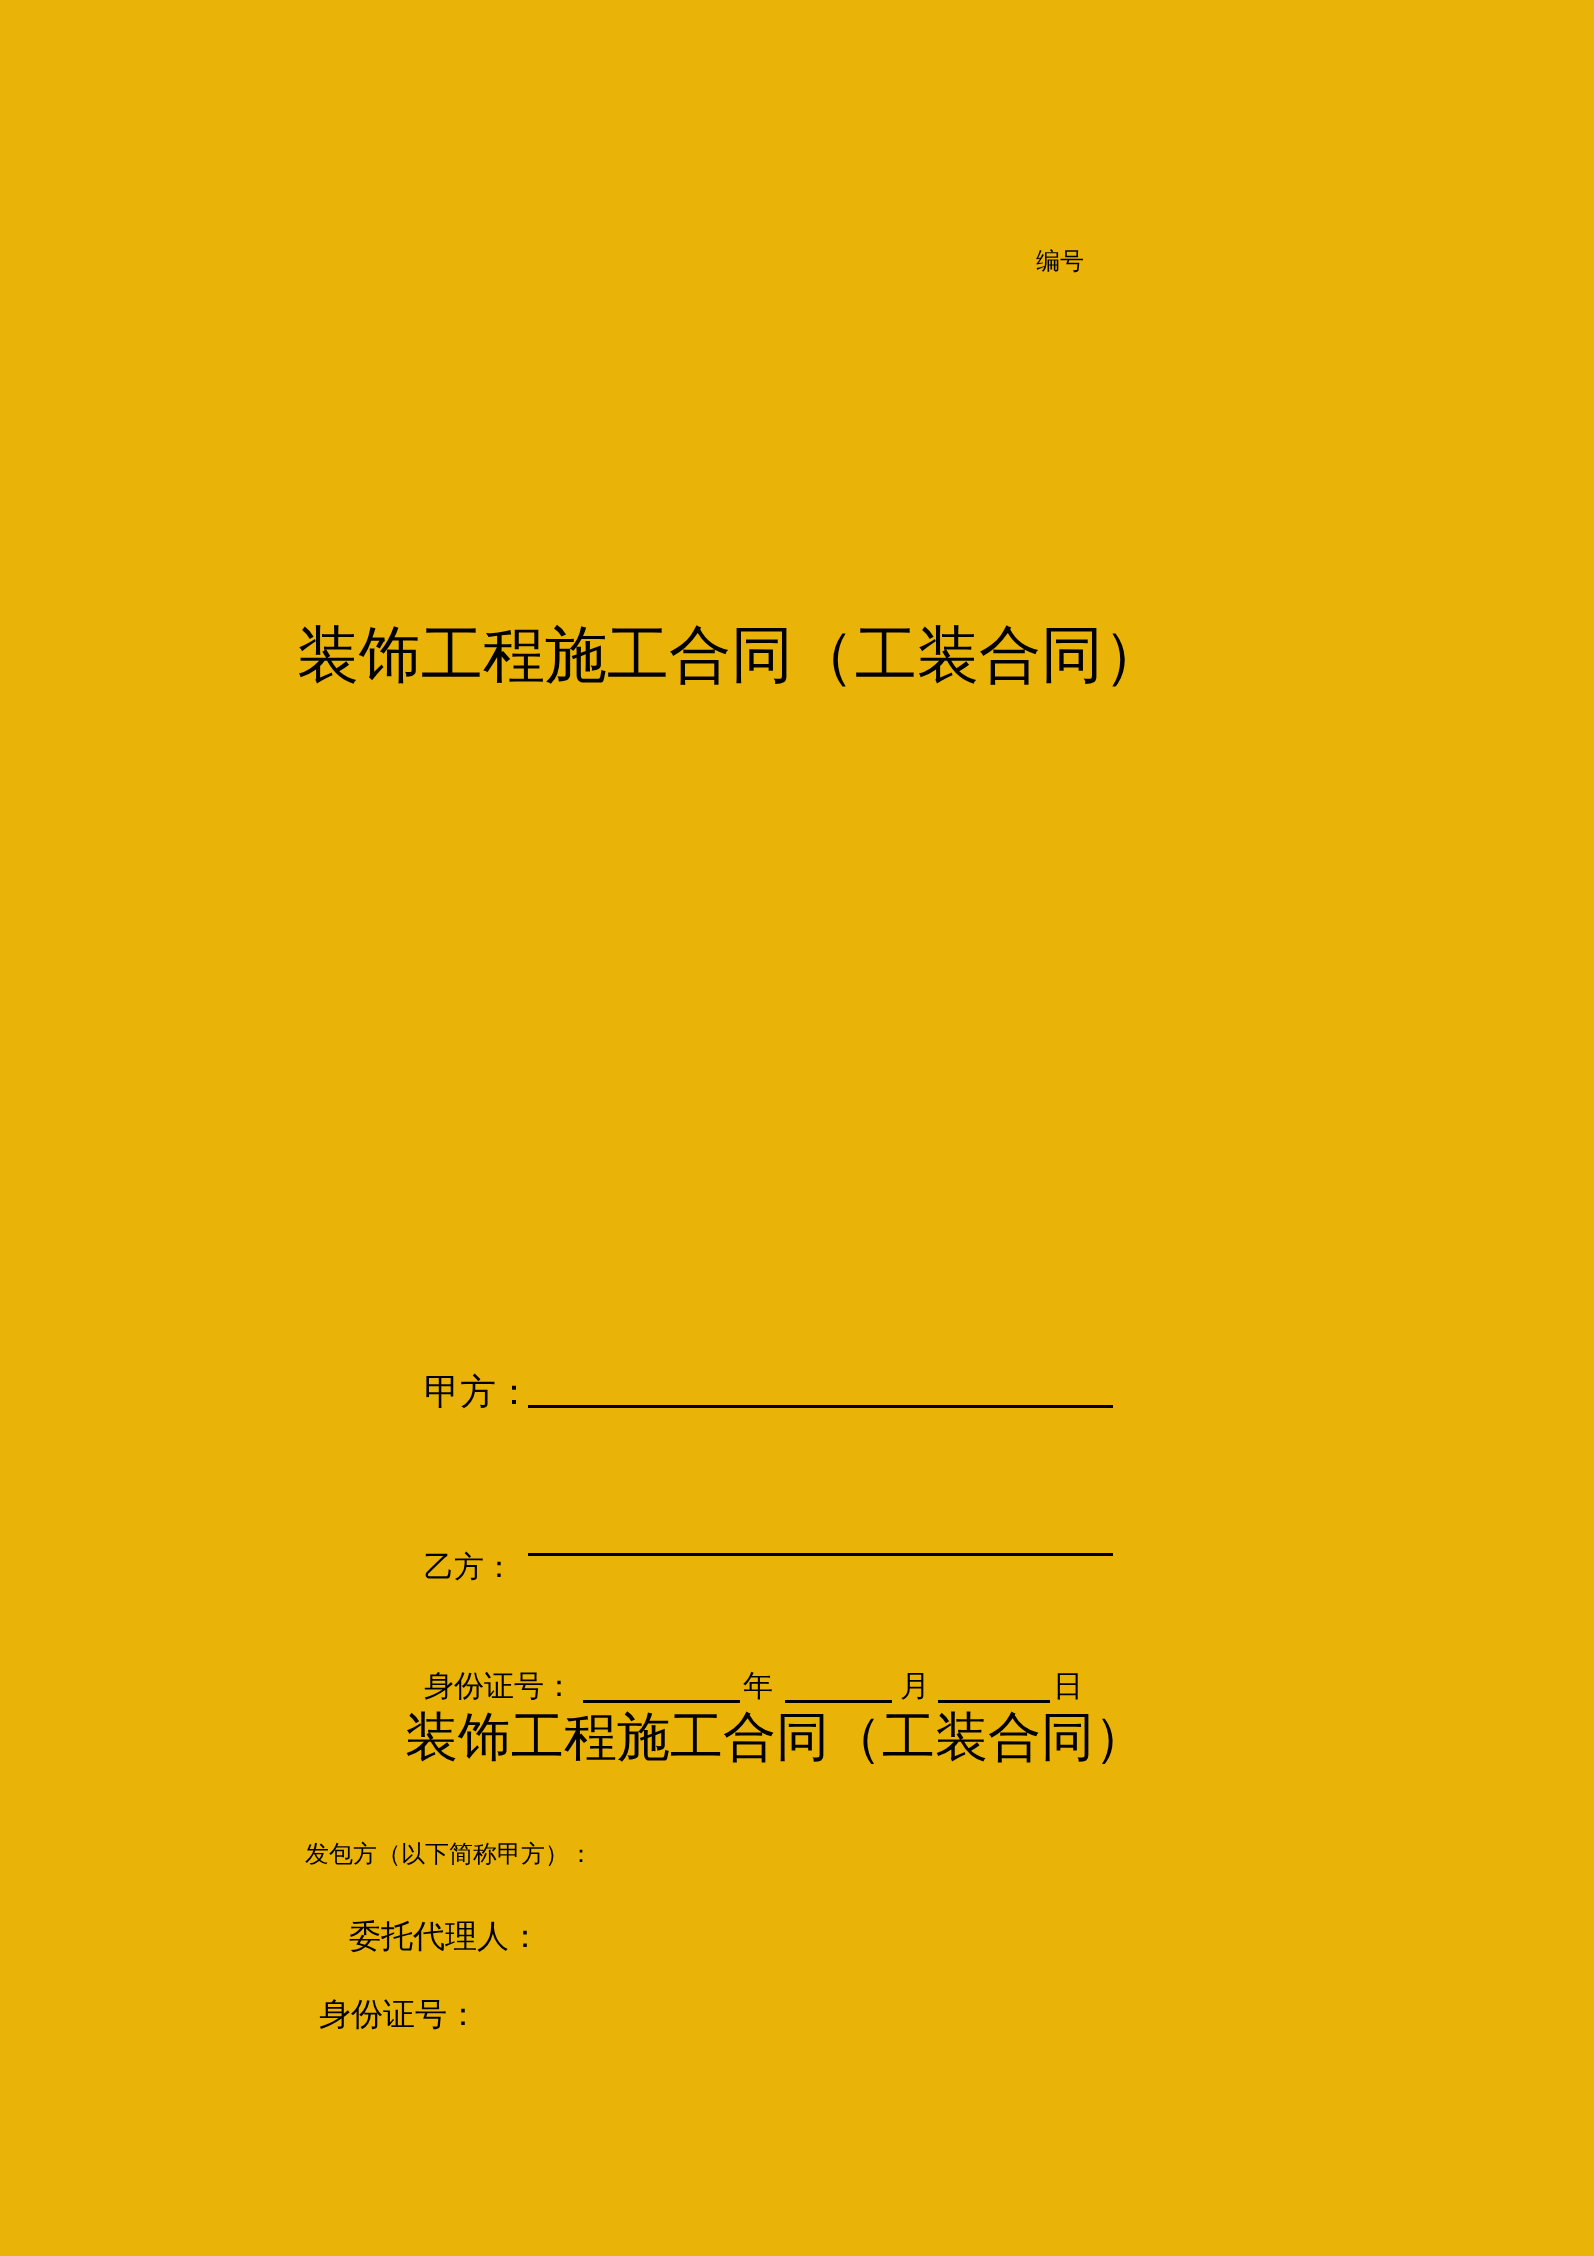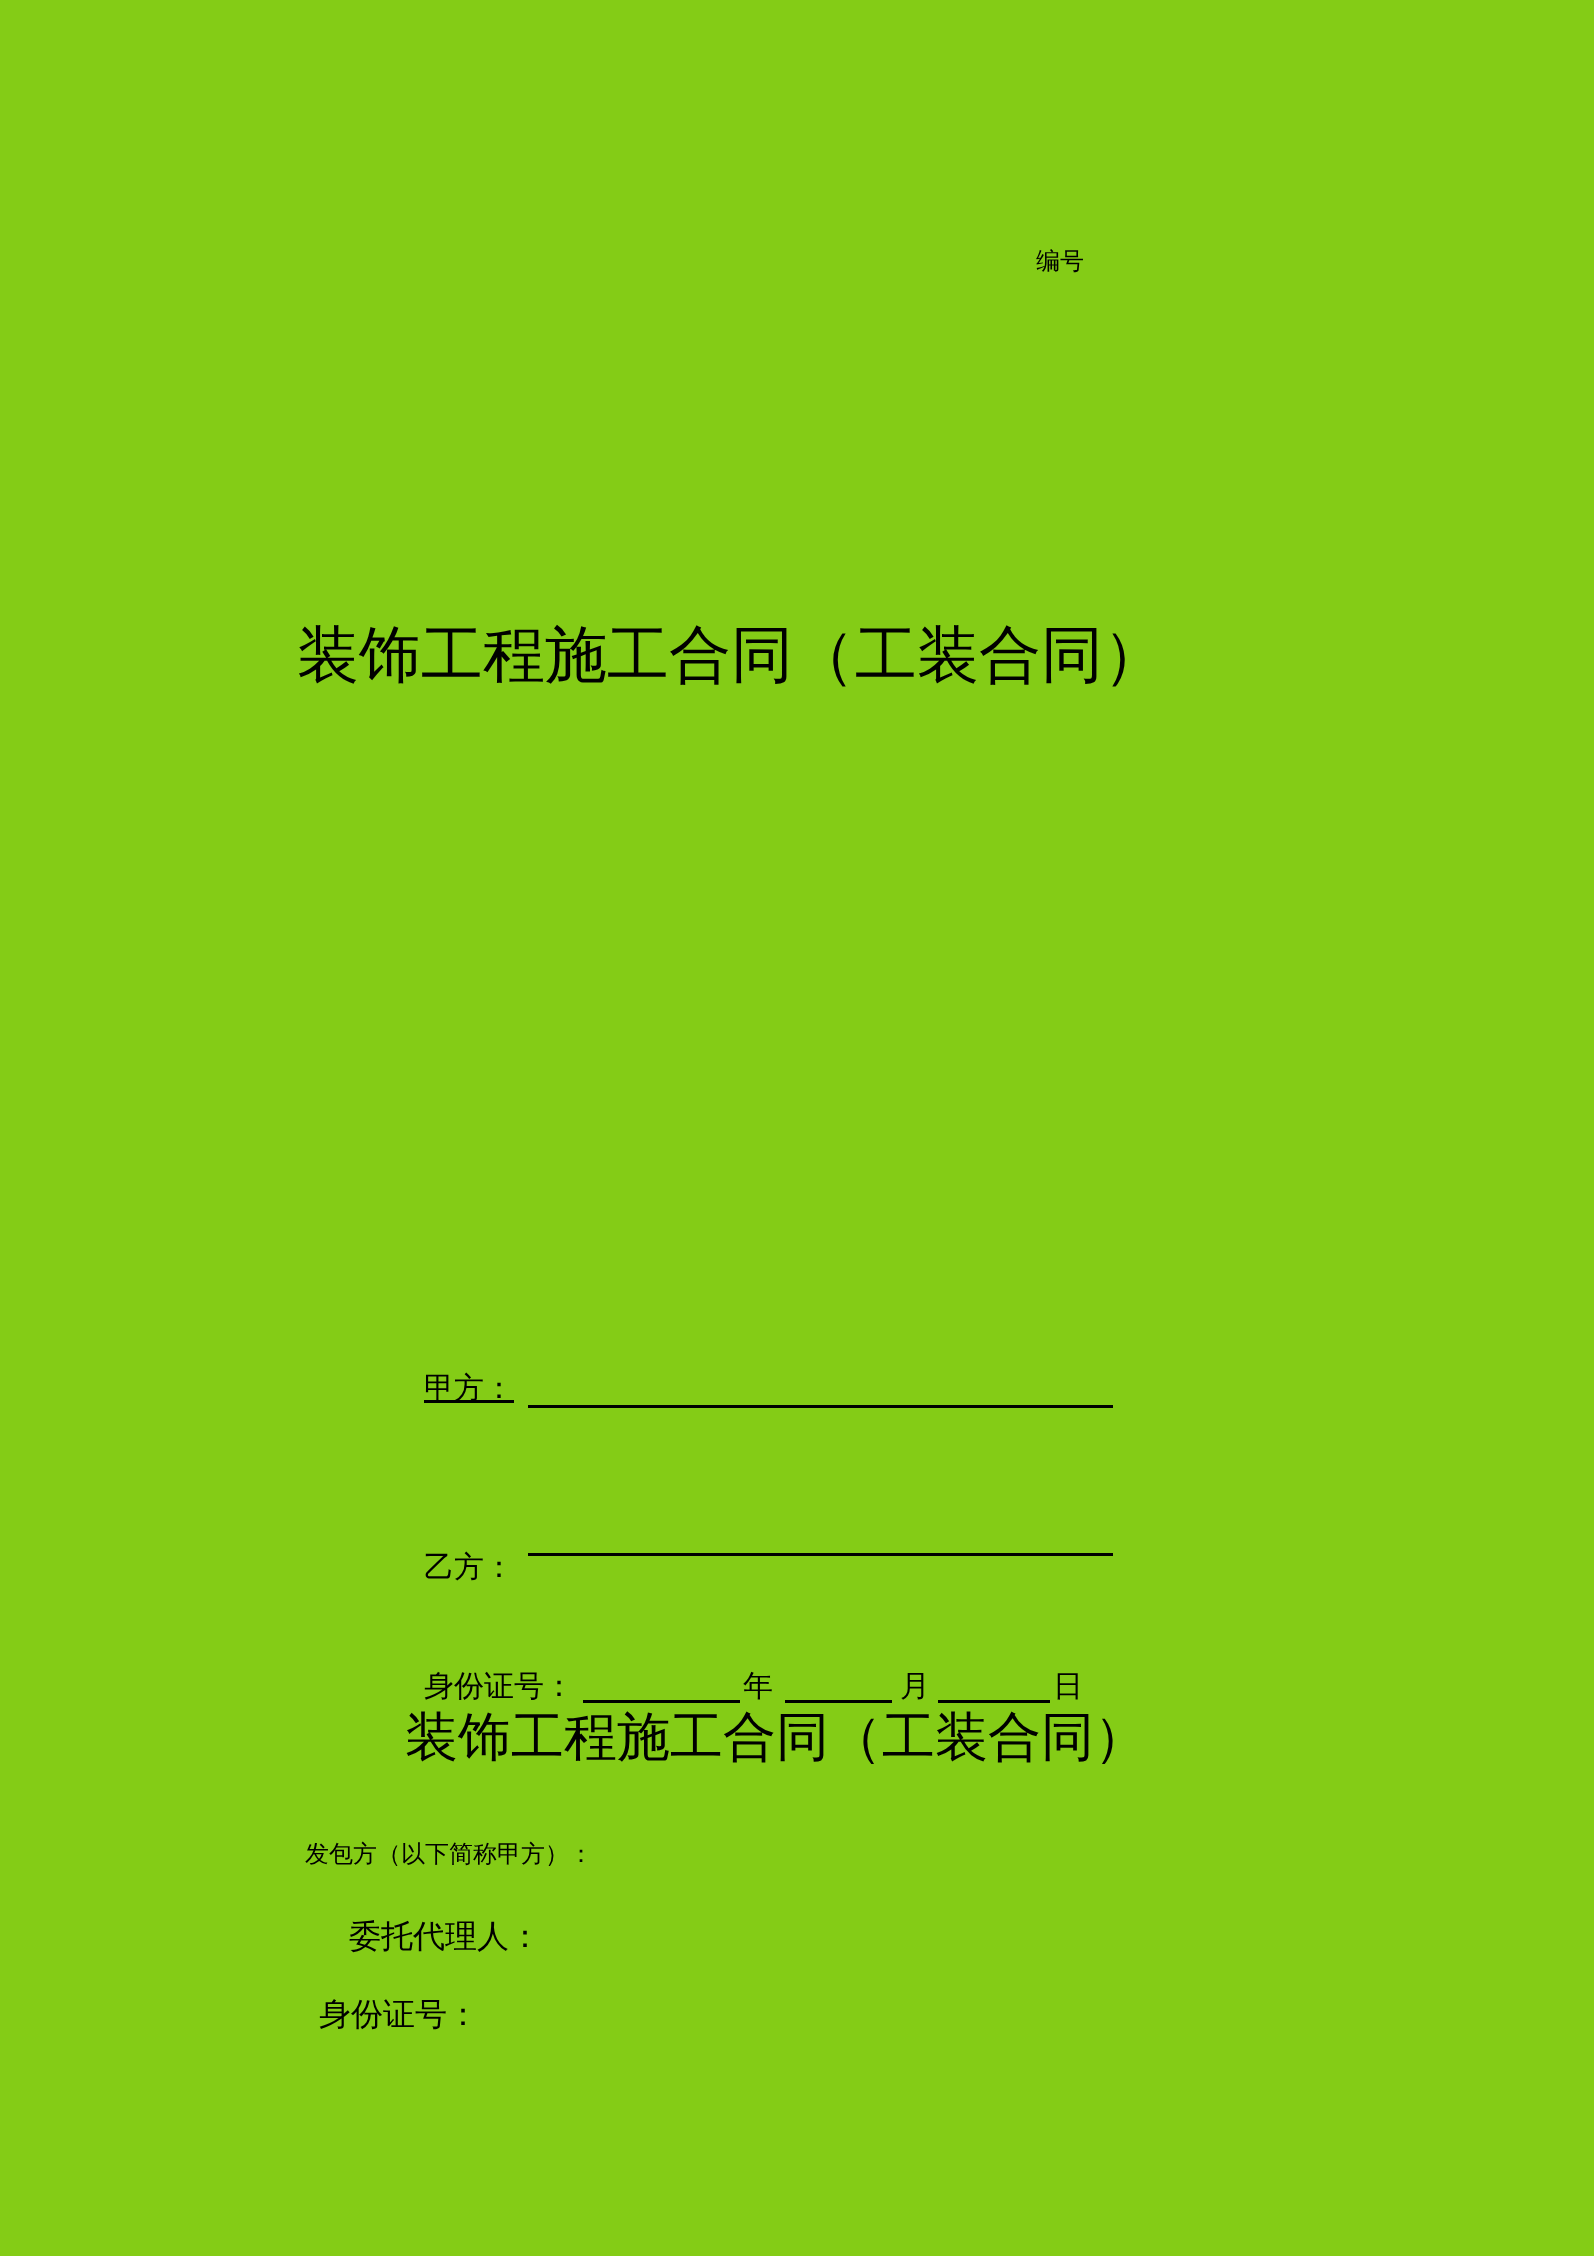--- a/index.html
+++ b/index.html
@@ -5,28 +5,28 @@
   * { margin: 0; padding: 0; box-sizing: border-box; }
   html, body { background: #ffffff; }
   body {
     font-family: "DejaVu Serif", "Liberation Serif", serif;
     color: #000000;
   }
   .page {
     position: relative;
     width: 1594px;
     height: 2256px;
-    background: #84cc16;
+    background: #eab308;
     overflow: hidden;
   }
   .abs { position: absolute; line-height: 1.2; white-space: nowrap; }
 
   .doc-number   { left: 1036px; top: 247px;  font-size: 24px; }
   .main-title   { left: 297px;  top: 618px;  font-size: 62px; font-weight: normal; }
-  .party-a      { left: 424px;  top: 1370px; font-size: 30px; text-decoration: underline; }
+  .party-a      { left: 424px;  top: 1370px; font-size: 36px; }
   .party-b      { left: 424px;  top: 1549px; font-size: 30px; }
   .sign-date    { left: 424px;  top: 1668px; font-size: 30px; }
   .unit-year    { left: 743px;  top: 1668px; font-size: 30px; }
   .unit-month   { left: 900px;  top: 1668px; font-size: 30px; }
   .unit-day     { left: 1053px; top: 1668px; font-size: 30px; }
   .second-title { left: 405px;  top: 1705px; font-size: 53px; font-weight: normal; }
   .employer     { left: 305px;  top: 1840px; font-size: 24px; }
   .agent        { left: 305px;  top: 1917px; font-size: 32px; margin-left: 44px; }
   .id-number    { left: 319px;  top: 1995px; font-size: 32px; }
 

